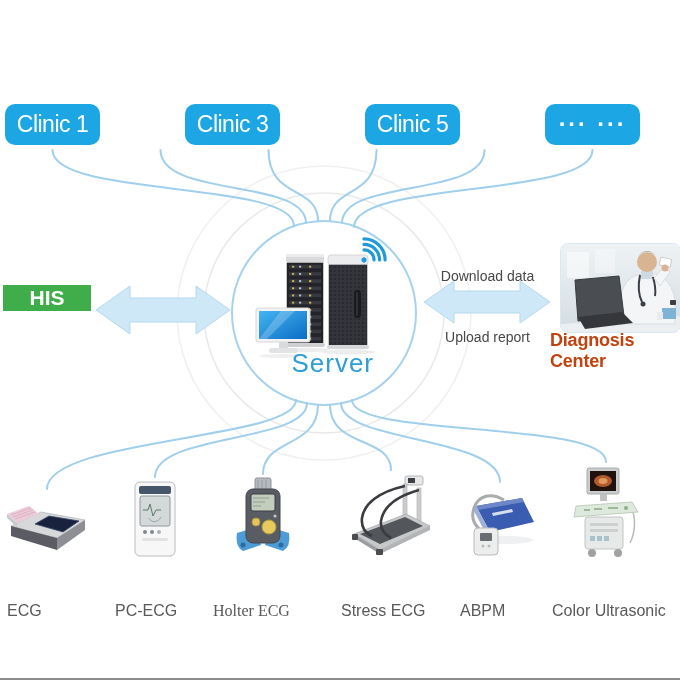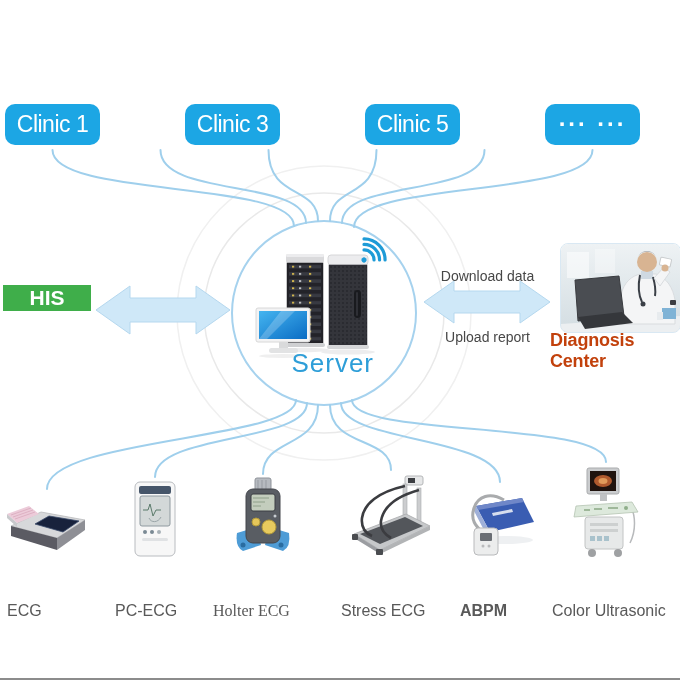--- a/index.html
+++ b/index.html
@@ -68,21 +68,21 @@
   #abpm-art{left:460px;top:486px;}
   #ultra-art{left:570px;top:465px;}
 
   .device-label{
     position:absolute;top:560px;z-index:3;color:#595959;font-size:16px;margin-top:42px;
   }
   #ecg-label{left:7px;width:80px;}
   #pcecg-label{left:115px;width:80px;}
   #holter-label{left:213px;width:100px;font-family:Liberation Serif, serif;}
   #stress-label{left:341px;width:100px;}
-  #abpm-label{left:460px;width:80px;font-weight:bold;}
+  #abpm-label{left:460px;width:80px;}
   #ultra-label{left:552px;width:140px;}
 
   #bottom-edge{position:absolute;left:0;bottom:0;width:680px;height:2px;background:#8c8c8c;z-index:4;}
 </style>
 </head>
 <body>
 
 <div id="canvas">
 
   <svg id="links" width="680" height="680" viewBox="0 0 680 680">

